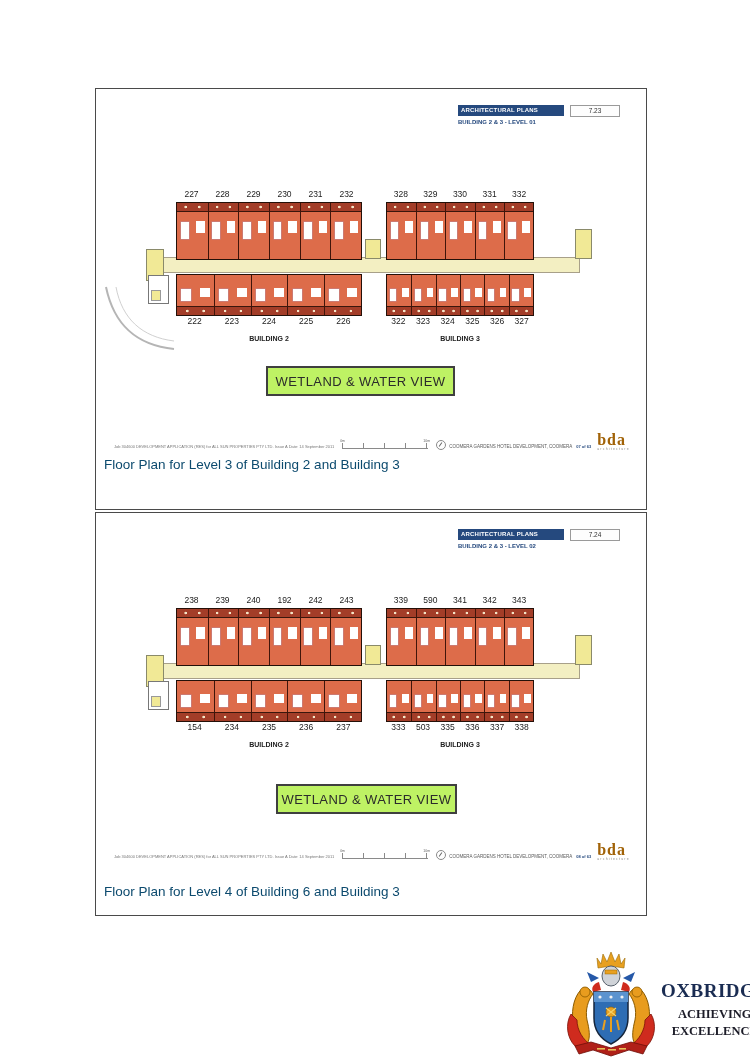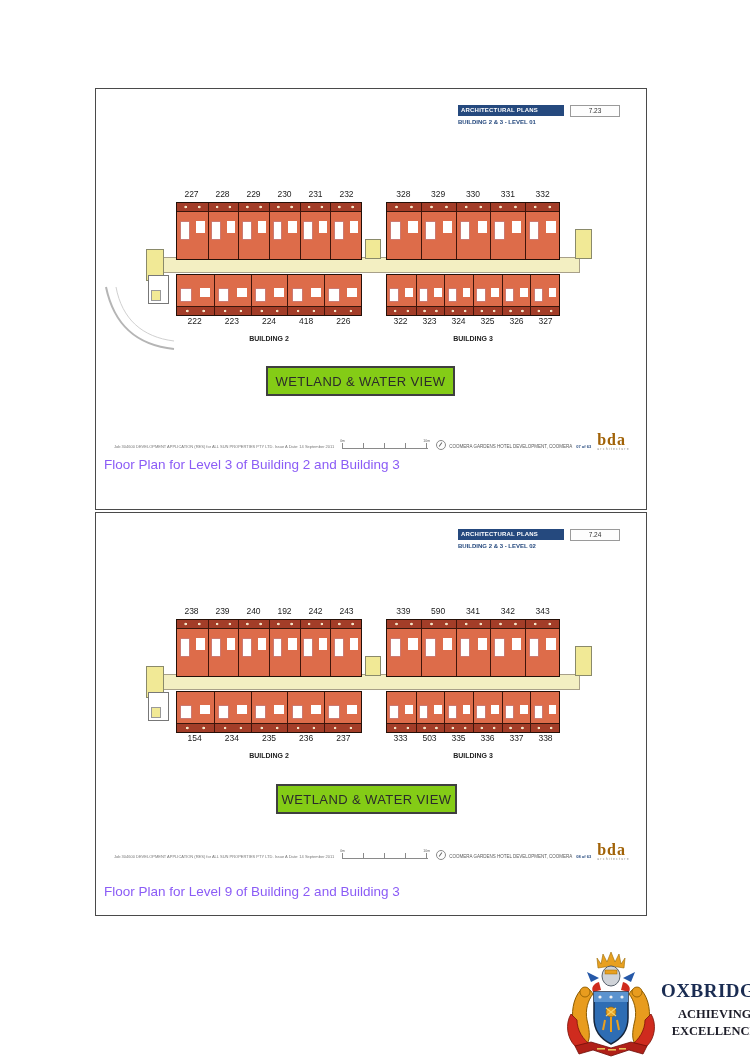--- a/index.html
+++ b/index.html
@@ -14,54 +14,54 @@
   .hdr{position:absolute;left:362px;top:16px;width:172px;}
   .hdr-bar{position:absolute;left:0;top:0;width:103px;height:11px;background:#25497e;color:#fff;
            font-size:6px;font-weight:bold;line-height:11px;padding-left:3px;letter-spacing:.2px;}
   .hdr-ref{position:absolute;left:112px;top:0;width:48px;height:10px;border:1px solid #9a9a9a;
            font-size:6.5px;color:#333;text-align:center;line-height:10px;background:#fdfdfd;}
   .hdr-sub{position:absolute;left:0;top:14px;color:#25497e;font-weight:bold;font-size:6px;white-space:nowrap;}
 
   
   .plan{position:absolute;left:72px;width:406px;height:170px;}
   #panel1 .plan{top:100px;}
-  #panel2 .plan{top:93px;}
+  #panel2 .plan{top:82px;}
   .corridor{position:absolute;left:-8px;right:-6px;top:68px;height:14px;background:#f3efc2;
             border:1px solid #a8a089;}
   .stair{position:absolute;background:#f1e996;border:1px solid #8a8a6a;}
   .stair-l{left:-22px;top:60px;width:16px;height:30px;}
   .stair-m{left:197px;top:50px;width:14px;height:18px;}
   .stair-r{right:-18px;top:40px;width:15px;height:28px;}
   .annex{position:absolute;left:-20px;top:86px;width:19px;height:27px;background:#fff;border:1px solid #777;}
   .annex-in{position:absolute;left:2px;bottom:2px;width:8px;height:9px;background:#f1e996;border:0.5px solid #999;}
   .curve{position:absolute;left:-66px;top:96px;width:74px;height:74px;}
 
   .bblock{position:absolute;top:0;}
   .b2{left:8px;width:186px;}
-  .b3{left:218px;width:174px;}
+  .b3{left:218px;width:148px;}
   .units{display:flex;border:1.5px solid #241008;}
   .units-top{height:56px;}
   .units-bottom{height:40px;margin-top:14px;}
   .ucol{flex:1;display:flex;flex-direction:column;}
   .unum-row{display:flex;height:13px;}
   .unum{flex:1;text-align:center;font-size:8.5px;color:#1c1c1c;}
   .unit{position:relative;flex:1;background:#dd6c4a;border-left:1.2px solid #40150a;overflow:hidden;}
   .ucol:first-child .unit{border-left:none;}
   .unit::before{content:"";position:absolute;left:12%;top:34%;width:26%;height:30%;background:#fff;
                 box-shadow:0 0 0 .5px #b89; }
   .unit::after{content:"";position:absolute;right:10%;top:32%;width:28%;height:22%;background:#fff;}
   .balc{position:absolute;left:0;right:0;height:8px;background:#a33d28;border-bottom:.5px solid #3a160c;
         background-image:radial-gradient(circle at 28% 50%,#f5e6c8 1px,transparent 1.6px),
                          radial-gradient(circle at 72% 50%,#f5e6c8 1px,transparent 1.6px);}
   .unit-top .balc{top:0;}
   .unit-bottom .balc{bottom:0;top:auto;border-bottom:none;border-top:.5px solid #3a160c;}
   .blabel{height:14px;margin-top:6px;text-align:center;font-size:7px;font-weight:bold;color:#222;}
 
   
-  .viewbox{position:absolute;border:2px solid #3f3f3f;background:#84cc16;display:flex;
+  .viewbox{position:absolute;border:2px solid #3f3f3f;background:#bef264;display:flex;
            align-items:center;justify-content:center;font-size:13px;color:#2b2b2b;letter-spacing:.4px;}
   #panel1 .viewbox{left:170px;top:277px;width:185px;height:26px;}
   #panel2 .viewbox{left:180px;top:271px;width:177px;height:26px;}
 
   
   .dfoot{position:absolute;left:18px;right:14px;height:24px;display:flex;align-items:flex-end;}
   #panel1 .dfoot{top:340px;}
   #panel2 .dfoot{top:326px;}
   .dfoot-left{font-size:4px;color:#777;white-space:nowrap;padding-bottom:4px;}
   .scale{position:relative;width:86px;height:12px;margin-left:8px;}
@@ -72,21 +72,21 @@
   .compass{position:relative;width:8px;height:8px;border:1px solid #8a8a8a;border-radius:50%;
            margin:0 3px 3px 8px;flex:none;}
   .compass::after{content:"";position:absolute;left:3px;top:1px;width:1px;height:5px;background:#666;
                   transform:rotate(35deg);}
   .dfoot-proj{font-size:4.5px;color:#5a5a5a;white-space:nowrap;padding-bottom:4px;}
   .dfoot-sheet{font-size:4px;font-weight:bold;color:#25497e;text-align:right;padding:0 2px 4px 4px;}
   .bda{margin-left:4px;padding-bottom:2px;text-align:left;line-height:1;}
   .bda-word{font-size:16px;font-weight:bold;color:#a16207;letter-spacing:1px;font-family:Liberation Serif, serif;}
   .bda-sub{font-size:3.5px;color:#8a8a8a;letter-spacing:1.2px;}
 
-  .caption{position:absolute;left:8px;font-size:13.5px;color:#8b5cf6;}
+  .caption{position:absolute;left:8px;font-size:13.5px;color:#0c4a6e;}
   #panel1 .caption{top:368px;}
   #panel2 .caption{top:371px;}
 
   
   #oxlogo{position:absolute;left:561px;top:950px;width:189px;height:111px;display:flex;}
   .crest{flex:none;width:100px;height:111px;}
   .oxtext{flex:1;padding-top:30px;text-align:center;font-family:"Liberation Serif","DejaVu Serif",serif;}
   .oxname{font-size:19px;font-weight:bold;color:#1a2c52;letter-spacing:.5px;white-space:nowrap;}
   .oxtag{font-size:12.5px;font-weight:bold;color:#1c1c28;margin-top:4px;line-height:1.35;}
 </style>
@@ -184,21 +184,21 @@
               <div class="unit unit-bottom">
                 <div class="balc"></div>
               </div>
             </div>
           </div>
         <div class="unum-row">
 
         <div class="unum">222</div>
             <div class="unum">223</div>
             <div class="unum">224</div>
-            <div class="unum">418</div>
+            <div class="unum">225</div>
             <div class="unum">226</div>
           </div>
         <div class="blabel">BUILDING 2</div>
       </div>
 
       <div class="bblock b3">
         <div class="unum-row">
 
         <div class="unum">328</div>
             <div class="unum">329</div>
@@ -493,21 +493,21 @@
       </div>
       <div class="compass"></div>
       <div class="dfoot-proj">COOMERA GARDENS HOTEL DEVELOPMENT, COOMERA</div>
       <div class="dfoot-sheet">08 of 63</div>
       <div class="bda">
         <div class="bda-word">bda</div>
         <div class="bda-sub">architecture</div>
       </div>
     </div>
 
-    <div class="caption">Floor Plan for Level 9 of Building 2 and Building 3</div>
+    <div class="caption">Floor Plan for Level 4 of Building 6 and Building 3</div>
   </div>
 
   <div id="oxlogo">
     <svg class="crest" viewBox="0 0 100 111">
 
       <path d="M50,2 L54,12 L58,4 L60,14 L64,8 L63,18 L50,16 L37,18 L36,8 L40,14 L42,4 L46,12 Z" fill="#e8a020" stroke="#9a6a00" stroke-width="0.6"></path>
 
       <ellipse cx="50" cy="26" rx="9" ry="10" fill="#cfd3d8" stroke="#55606b" stroke-width="1"></ellipse>
       <rect x="44" y="20" width="12" height="4" fill="#e8a020" stroke="#9a6a00" stroke-width="0.5"></rect>
 

